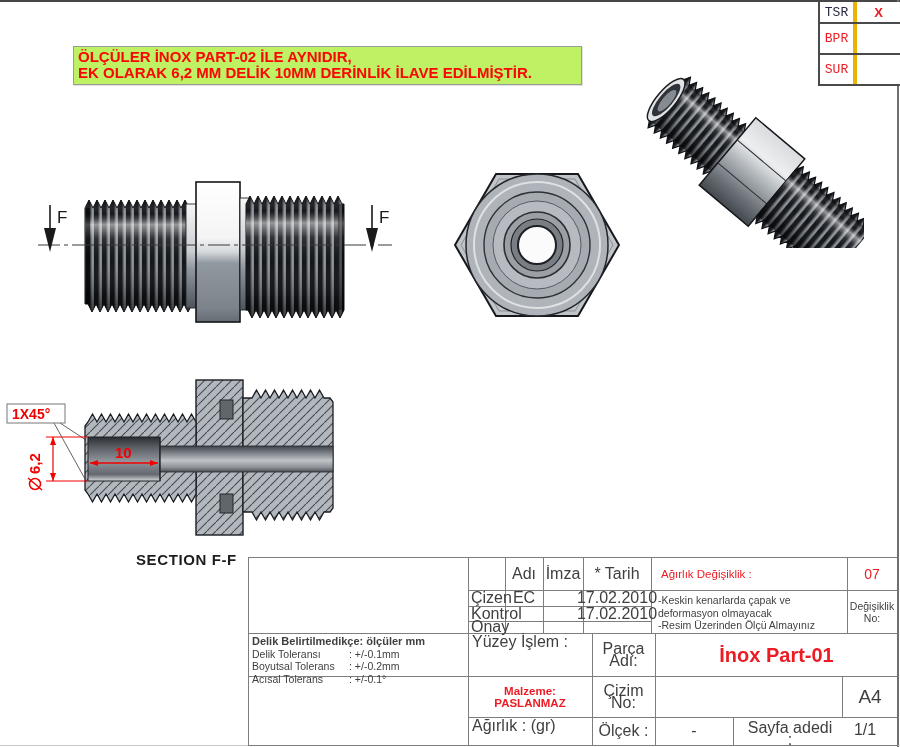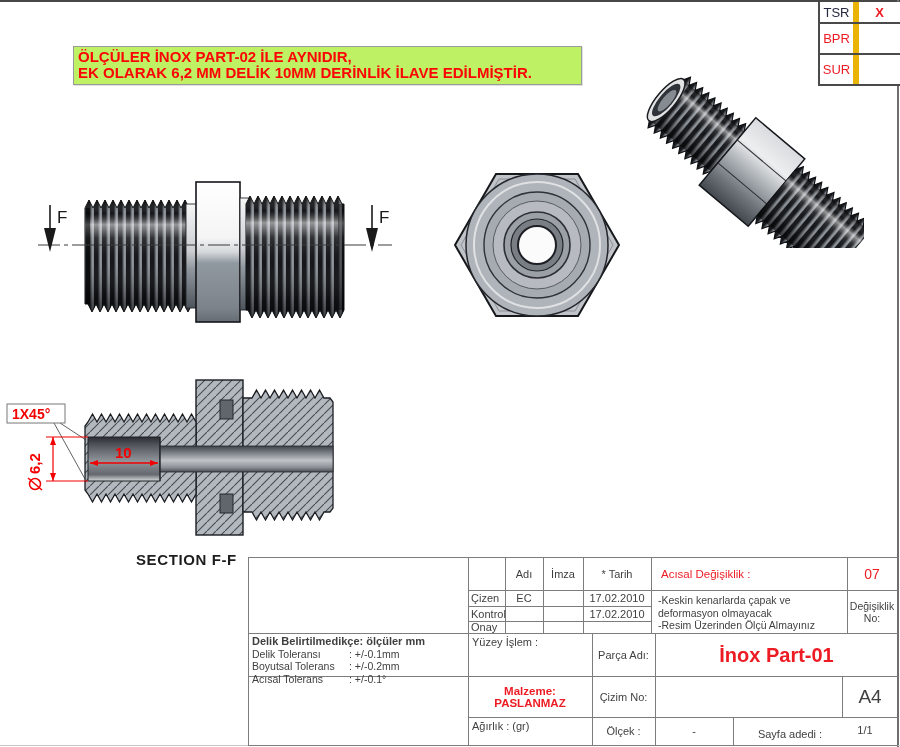--- a/index.html
+++ b/index.html
@@ -8,34 +8,34 @@
   .abs{position:absolute;}
   
   .edge-top{left:0;top:0;width:900px;height:2px;background:#474747;}
   .edge-right{left:897px;top:0;width:2px;height:747px;background:#6f6f6f;}
   .edge-bottom{left:0;top:745px;width:900px;height:1px;background:#c7c7c7;}
   
   #rev-table{left:818px;top:2px;width:80px;border:2px solid #4a4a4a;border-top:none;background:#fff;}
   #rev-table .rrow{display:flex;border-top:2px solid #4a4a4a;}
   #rev-table .rrow:first-child{border-top:none;}
   #rev-table .rcell{display:flex;align-items:center;justify-content:center;font-size:13px;}
-  #rev-table .rlabel{width:33px;height:100%;border-right:6px solid #eab308;}
+  #rev-table .rlabel{width:33px;height:100%;border-right:4px solid #eab308;font-family:Liberation Mono, monospace;}
   #rev-table .rvalue{flex:1;}
   .h21{height:20px;} .h30{height:29px;justify-content:flex-end;}
   .navy{color:#232840;} .red{color:#ed1c24;} .bold{font-weight:bold;}
   
   #note-box{left:73px;top:46px;width:499px;background:#bef264;border:1px solid #9a9a9a;
             box-shadow:1px 1px 0 #e0e0e0;padding:2px 4px 3px 4px;}
   #note-box div{font-size:15px;line-height:16px;font-weight:bold;color:#fb0505;white-space:nowrap;}
   
   #section-label{left:136px;top:551px;font-size:15px;font-weight:bold;color:#1d1d1d;letter-spacing:.6px;}
   
   .tl{position:absolute;background:#7d7d7d;}
   .cell{position:absolute;display:flex;align-items:center;justify-content:center;
-        font-size:11px;color:#3f3f3f;line-height:12px;text-align:center;}
+        font-size:16px;color:#3f3f3f;line-height:12px;text-align:center;}
   .cell.left{justify-content:flex-start;text-align:left;}
   .cell.top{align-items:flex-start;}
   .tol{position:absolute;left:252px;top:635px;font-size:10.5px;line-height:12.5px;color:#3f3f3f;}
   .tol-title{font-weight:bold;font-size:11px;}
   .tol-row span:first-child{display:inline-block;width:97px;}
   .notes{position:absolute;left:658px;top:594px;font-size:10.5px;line-height:12.5px;color:#3f3f3f;text-align:left;}
   .part-name{font-size:20px;font-weight:bold;color:#ed1c24;}
   .red-label{color:#ed1c24;}
   svg{position:absolute;overflow:hidden;}
   svg text{font-family:"Liberation Sans",sans-serif;}
@@ -269,21 +269,21 @@
 
   <div class="cell left" style="left:471px;top:590px;width:34px;height:16px">Çizen</div>
   <div class="cell" style="left:505px;top:590px;width:38px;height:16px">EC</div>
   <div class="cell" style="left:583px;top:590px;width:68px;height:16px">17.02.2010</div>
 
   <div class="cell left" style="left:471px;top:606px;width:34px;height:15px">Kontrol</div>
   <div class="cell" style="left:583px;top:606px;width:68px;height:15px">17.02.2010</div>
 
   <div class="cell left" style="left:471px;top:621px;width:34px;height:12px">Onay</div>
 
-  <div class="cell left red-label" style="left:661px;top:557px;width:180px;height:33px;font-size:11.5px">Acısal Değişiklik :</div>
+  <div class="cell left red-label" style="left:661px;top:557px;width:180px;height:33px;font-size:11.5px">Ağırlık Değişiklik :</div>
   <div class="cell red-label" style="left:847px;top:557px;width:50px;height:33px;font-size:14px">07</div>
   <div class="notes">
     <div>-Keskin kenarlarda çapak ve</div>
     <div>deformasyon olmayacak</div>
     <div>-Resim Üzerinden Ölçü Almayınız</div>
   </div>
   <div class="cell" style="left:847px;top:590px;width:50px;height:43px;font-size:10.5px">Değişiklik No:</div>
 
   <div class="tol">
     <div class="tol-title">Delik Belirtilmedikçe: ölçüler mm</div>

